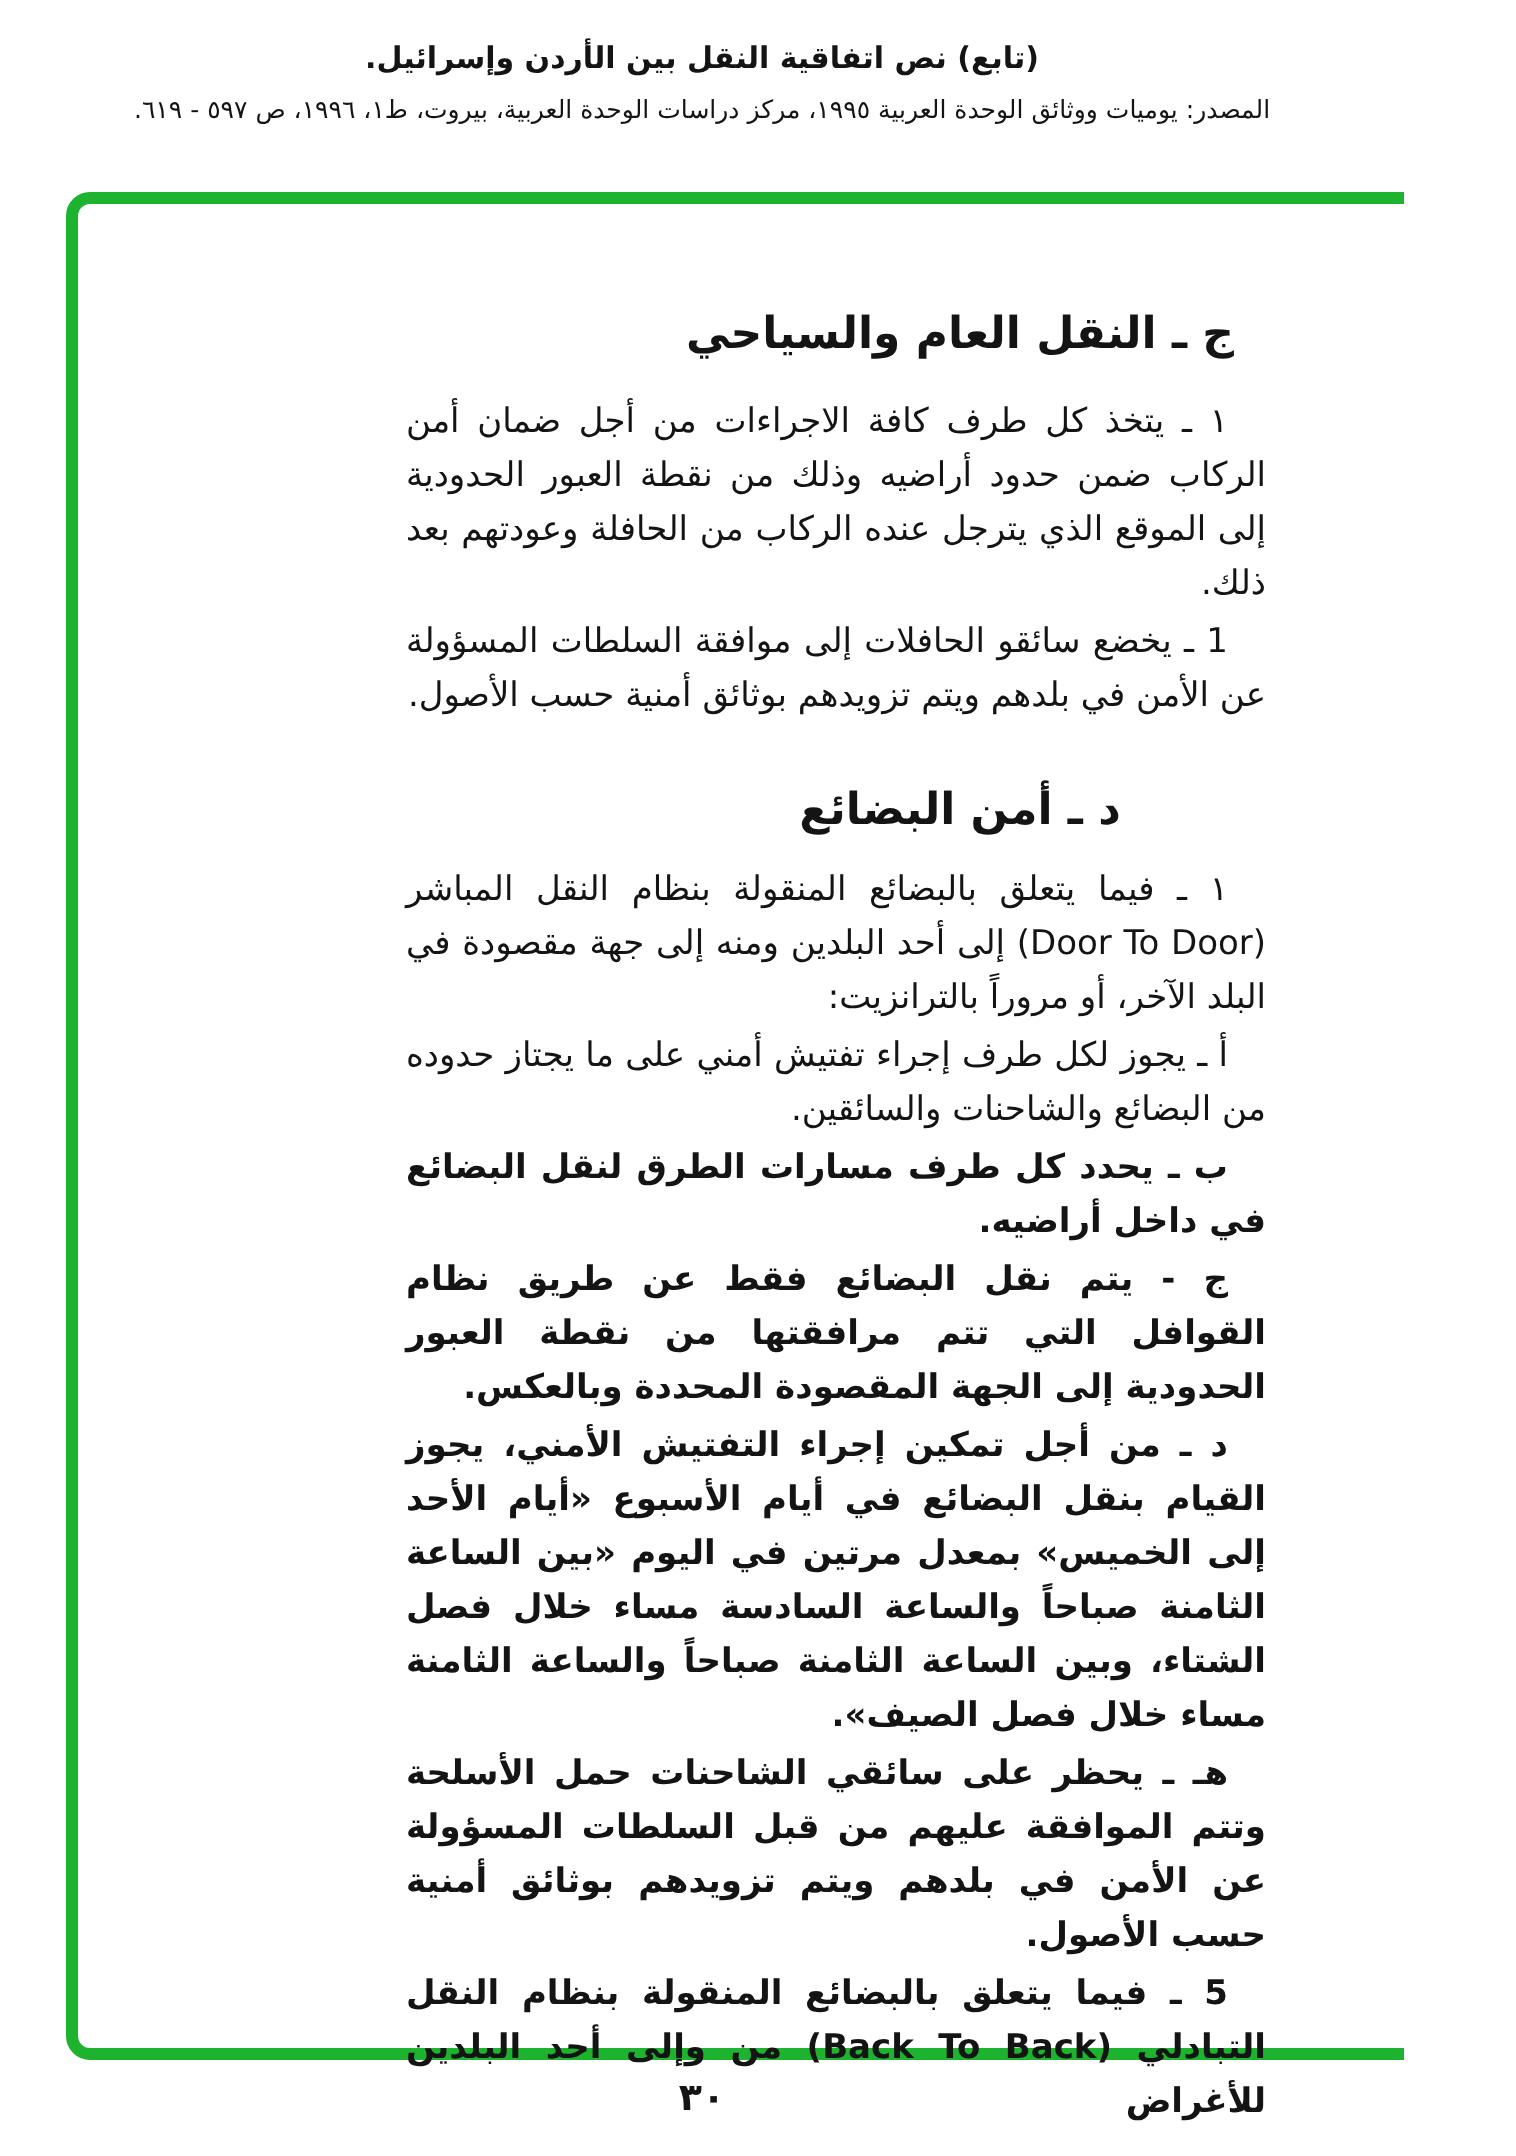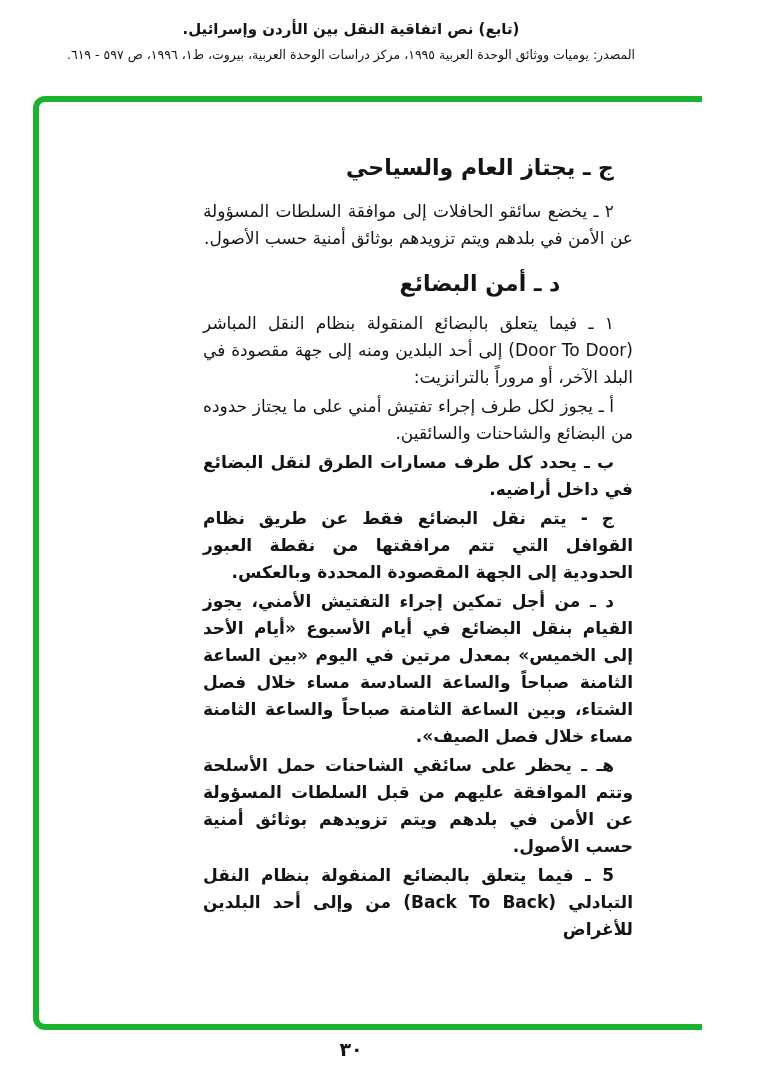--- a/index.html
+++ b/index.html
@@ -56,21 +56,21 @@
   .heading {
     font-size: 22px;
     font-weight: bold;
     text-align: center;
     position: relative;
     left: 62px;
     margin: 0 0 14px 0;
     line-height: 32px;
   }
   .heading.second {
-    margin-top: 16px;
+    margin-top: 28px;
     margin-bottom: 10px;
     text-align: center;
   }
   .para {
     font-size: 17px;
     line-height: 27px;
     text-align: justify;
     text-indent: 19px;
     margin: 0 0 2px 0;
   }
@@ -94,24 +94,25 @@
 <div class="page">
 
   <div class="header">
     <div class="line1">(تابع) نص اتفاقية النقل بين الأردن وإسرائيل.</div>
     <div class="line2">المصدر: يوميات ووثائق الوحدة العربية ١٩٩٥، مركز دراسات الوحدة العربية، بيروت، ط١، ١٩٩٦، ص ٥٩٧ - ٦١٩.</div>
   </div>
 
   <div class="green-box">
     <div class="content">
 
-      <h2 class="heading">ج ـ يجتاز العام والسياحي</h2>
+      <h2 class="heading">ج ـ النقل العام والسياحي</h2>
 
+      <p class="para">١ ـ يتخذ كل طرف كافة الاجراءات من أجل ضمان أمن الركاب ضمن حدود أراضيه وذلك من نقطة العبور الحدودية إلى الموقع الذي يترجل عنده الركاب من الحافلة وعودتهم بعد ذلك.</p>
 
-      <p class="para">٢ ـ يخضع سائقو الحافلات إلى موافقة السلطات المسؤولة عن الأمن في بلدهم ويتم تزويدهم بوثائق أمنية حسب الأصول.</p>
+      <p class="para">1 ـ يخضع سائقو الحافلات إلى موافقة السلطات المسؤولة عن الأمن في بلدهم ويتم تزويدهم بوثائق أمنية حسب الأصول.</p>
 
       <h2 class="heading second">د ـ أمن البضائع</h2>
 
       <p class="para">١ ـ فيما يتعلق بالبضائع المنقولة بنظام النقل المباشر (Door To Door) إلى أحد البلدين ومنه إلى جهة مقصودة في البلد الآخر، أو مروراً بالترانزيت:</p>
 
       <p class="para">أ ـ يجوز لكل طرف إجراء تفتيش أمني على ما يجتاز حدوده من البضائع والشاحنات والسائقين.</p>
 
       <p class="para strong">ب ـ يحدد كل طرف مسارات الطرق لنقل البضائع في داخل أراضيه.</p>
 
       <p class="para strong">ج - يتم نقل البضائع فقط عن طريق نظام القوافل التي تتم مرافقتها من نقطة العبور الحدودية إلى الجهة المقصودة المحددة وبالعكس.</p>

